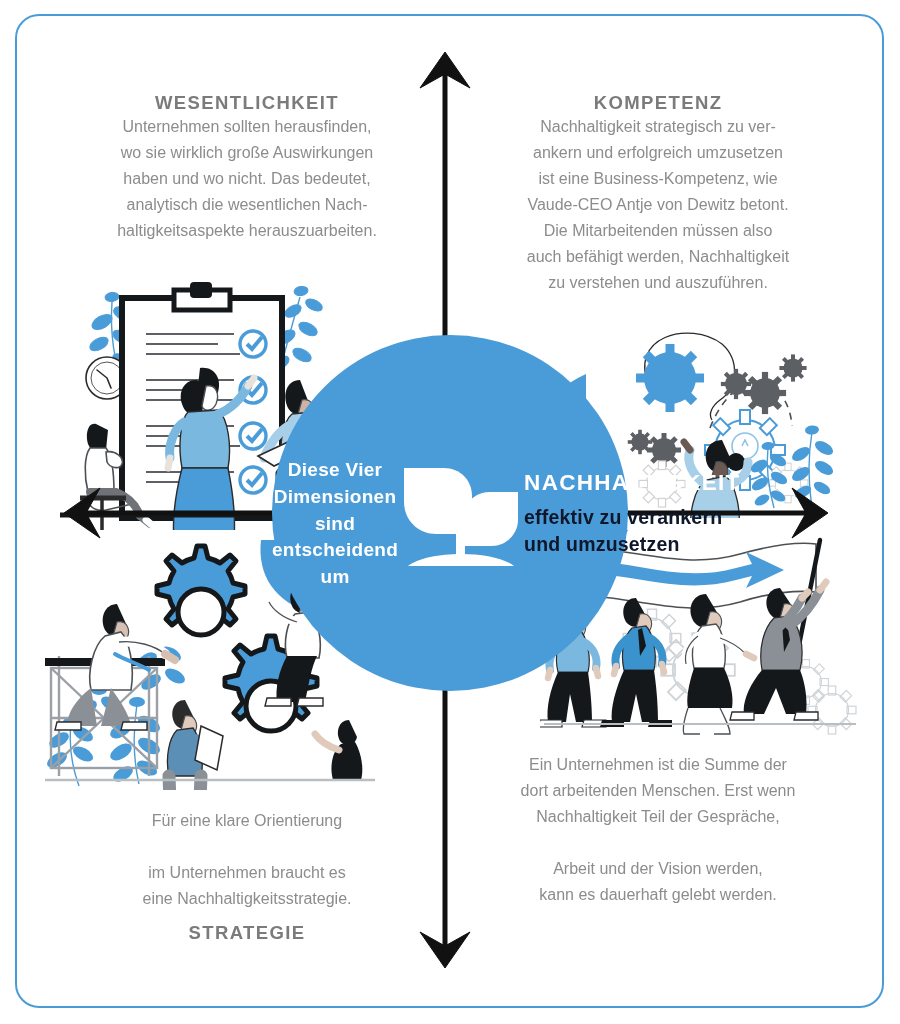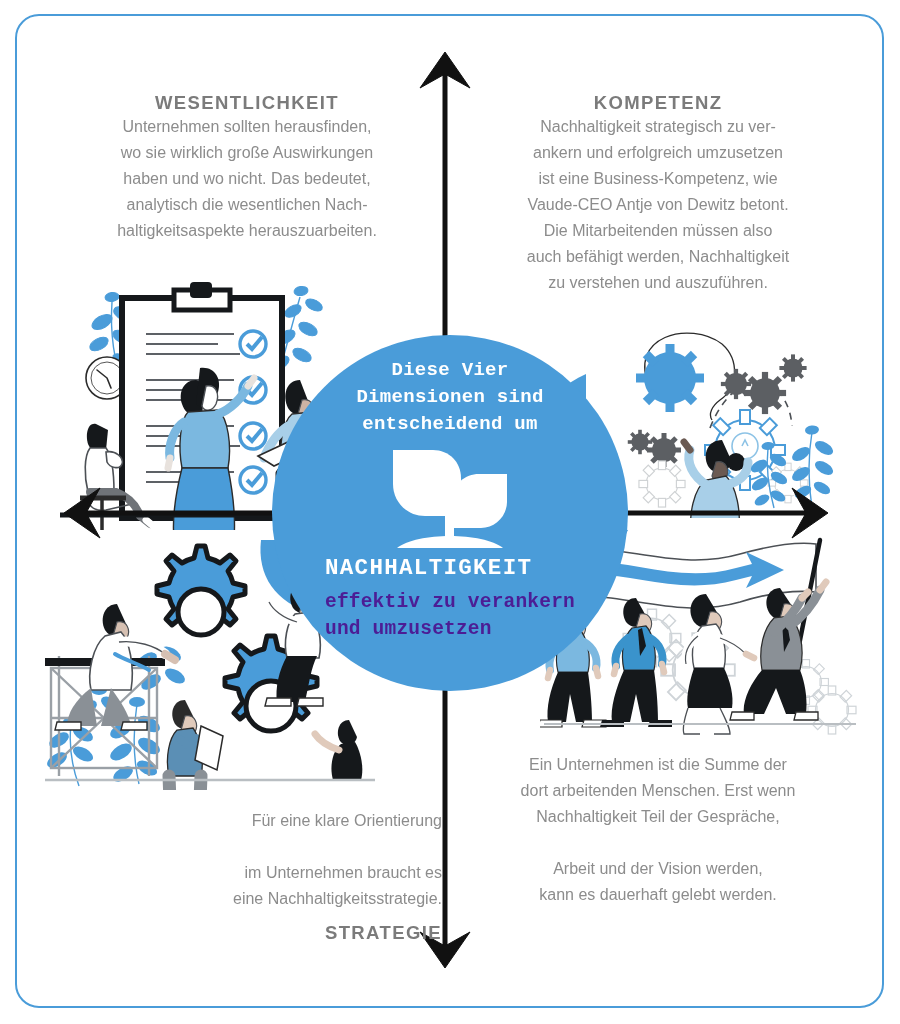--- a/index.html
+++ b/index.html
@@ -20,35 +20,34 @@
     line-height:1.2;margin:0 0 0 0;
   }
   .heading.below{margin:10px 0 0 0;}
   .body{
     color:#8c8c8c;font-size:16px;line-height:1.62;margin:0;font-weight:400;
   }
   
   #circle{
     position:absolute;left:272px;top:335px;width:356px;height:356px;
     border-radius:50%;background:#4a9cd9;
-    display:flex;flex-direction:column;align-items:center;
+    display:flex;flex-direction:row;align-items:center;
     z-index:6;
-    font-family:Liberation Mono, monospace;
   }
   #circle .top-lines{
     margin-top:22px;color:#ffffff;font-weight:bold;font-size:19px;
     line-height:1.42;text-align:center;letter-spacing:.3px;
   }
   #sprout{margin-top:6px;}
   #circle .bottom-wrap{margin-top:2px;}
   #circle .nh{
     color:#fff;font-weight:bold;font-size:22.5px;letter-spacing:1.3px;margin:0;
   }
   #circle .sub{
-    color:#4c1d95;font-weight:bold;font-size:19.5px;line-height:1.4;margin:8px 0 0 0;
+    color:#0f172a;font-weight:bold;font-size:19.5px;line-height:1.4;margin:8px 0 0 0;
     letter-spacing:.2px;
   }
   .ill{position:absolute;}
   .ill svg{display:block;}
 </style>
 </head>
 <body>
 
 <div id="frame"></div>
 
@@ -608,21 +607,21 @@
     <span>Nachhaltigkeit strategisch zu ver-</span><br>
     <span>ankern und erfolgreich umzusetzen</span><br>
     <span>ist eine Business-Kompetenz, wie</span><br>
     <span>Vaude-CEO Antje von Dewitz betont.</span><br>
     <span>Die Mitarbeitenden müssen also</span><br>
     <span>auch befähigt werden, Nachhaltigkeit</span><br>
     <span>zu verstehen und auszuführen.</span>
   </p>
 </div>
 
-<div class="txtblock" style="left:52px;top:808px;width:390px;z-index:7;text-align:right;">
+<div class="txtblock" style="left:52px;top:808px;width:390px;z-index:7;">
   <p class="body">
     <span>Für eine klare Orientierung</span><br>
     <br>
     <span>im Unternehmen braucht es</span><br>
     <span>eine Nachhaltigkeitsstrategie.</span>
   </p>
   <h2 class="heading below">STRATEGIE</h2>
 </div>
 
 <div class="txtblock" style="left:458px;top:752px;width:400px;z-index:7;">

